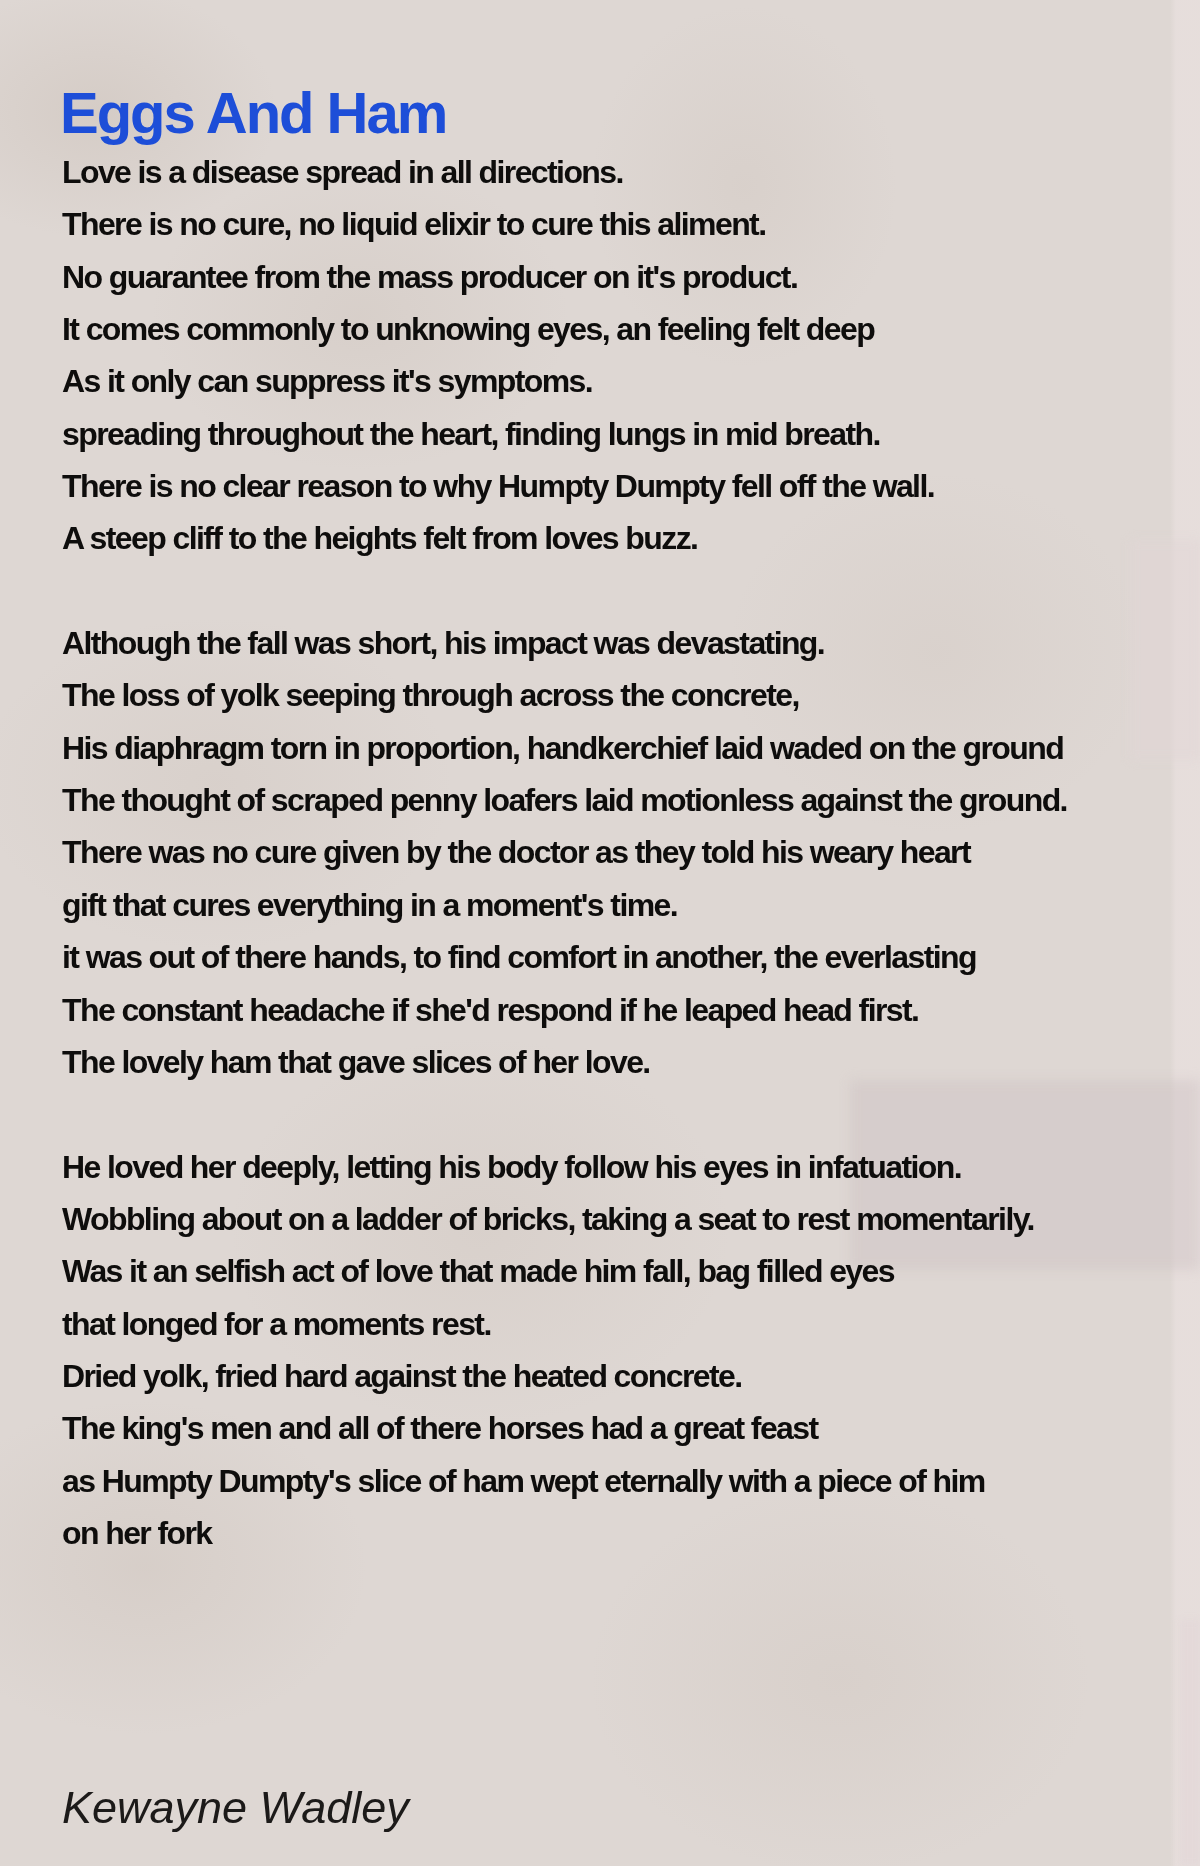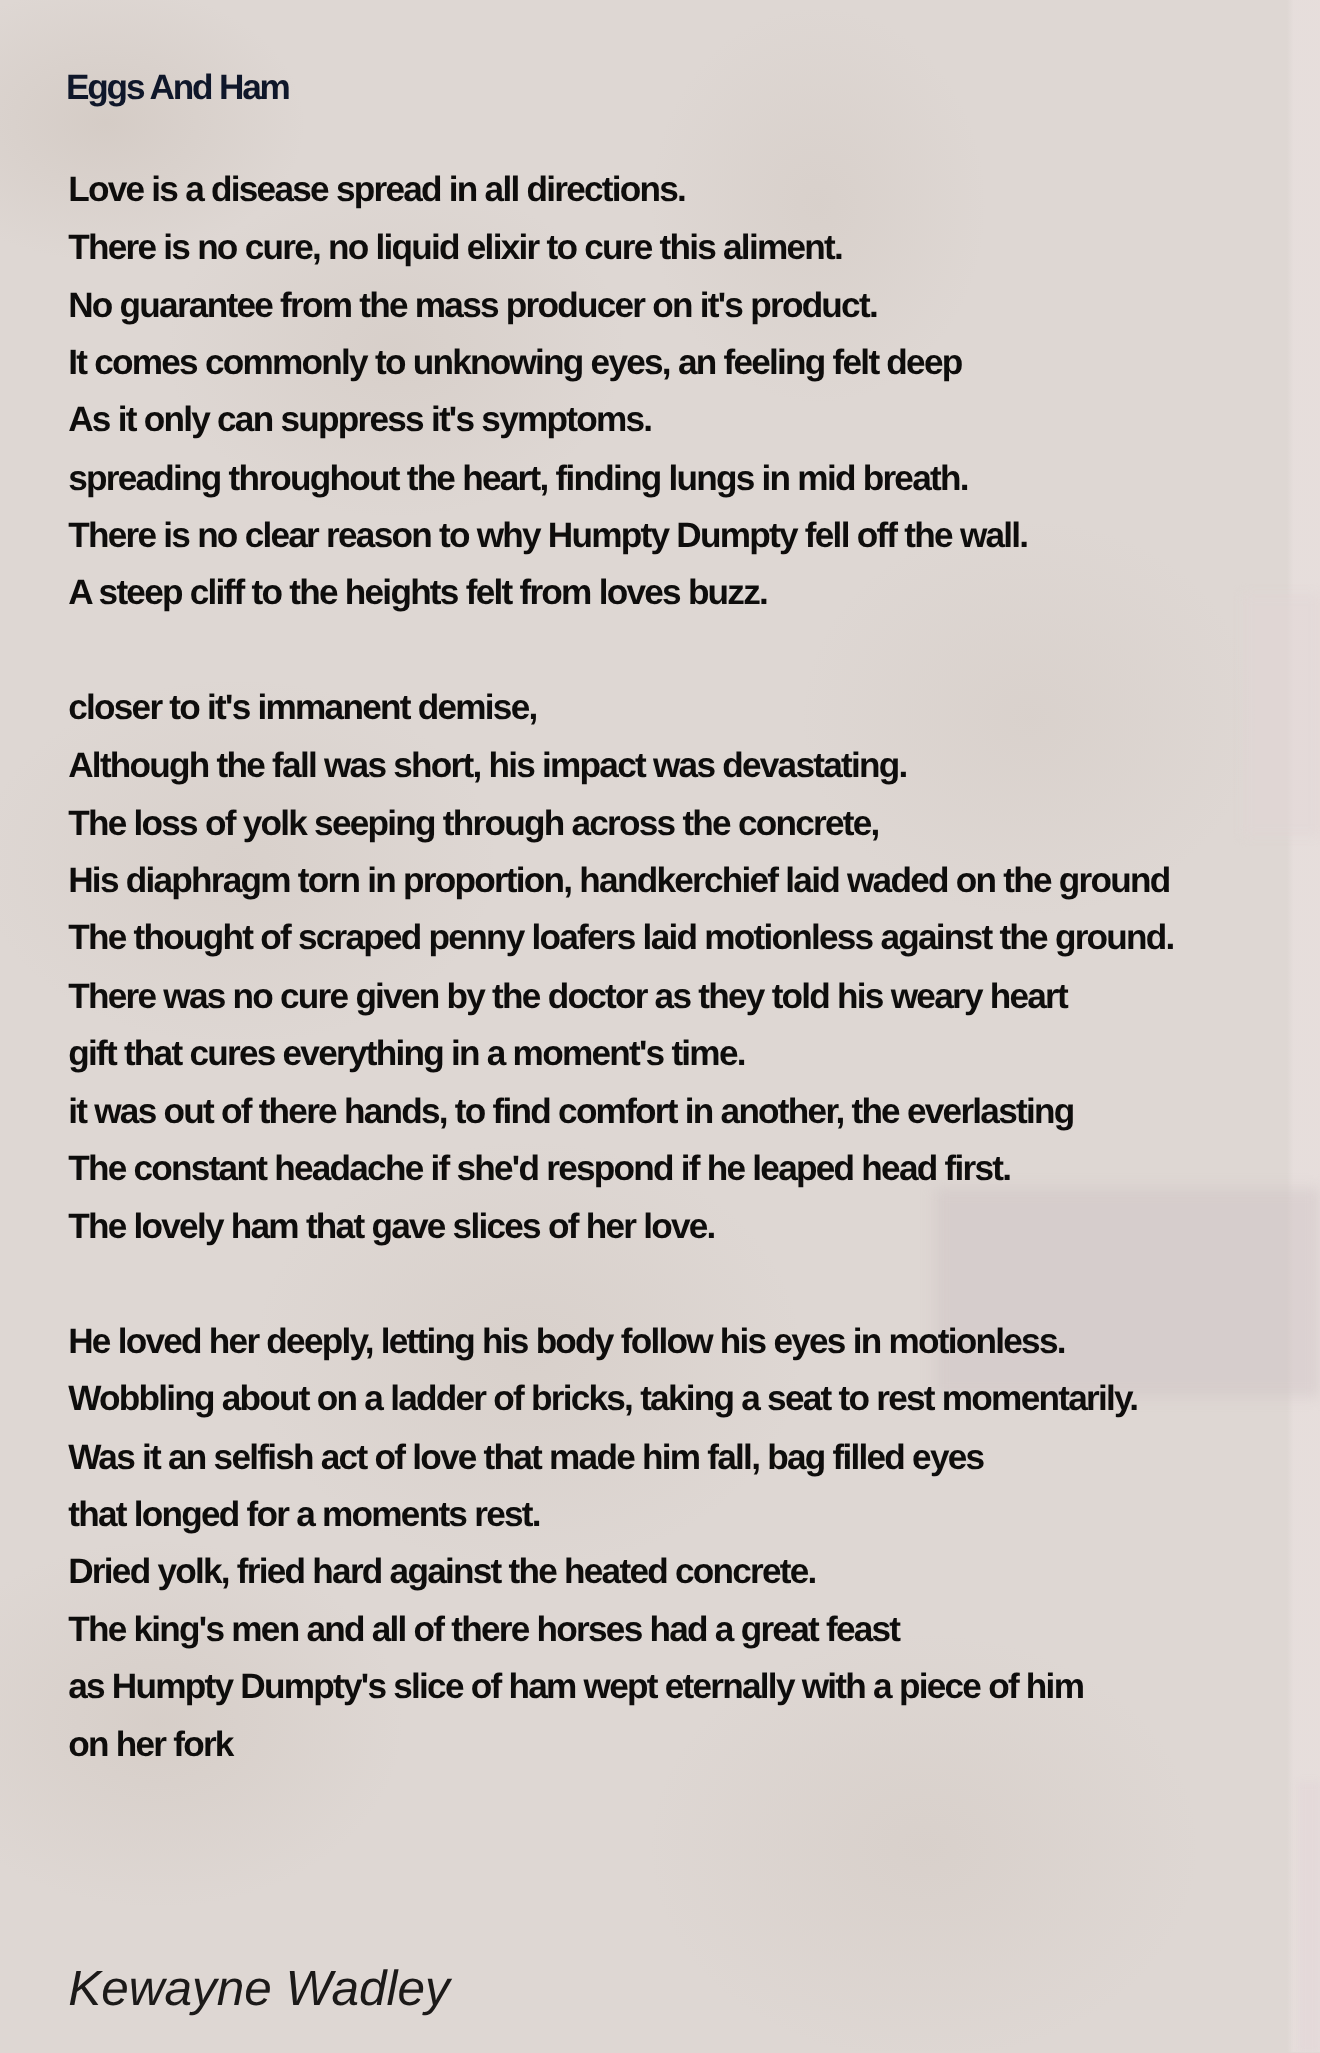--- a/index.html
+++ b/index.html
@@ -40,24 +40,24 @@
   }
   .patch-c {
     position: absolute; left: 1180px; top: 1620px; width: 20px; height: 246px;
     background: rgba(226,214,215,0.55); filter: blur(3px); pointer-events: none;
   }
 
   .title {
     position: absolute;
     left: 60px;
     top: 40px;
-    font-size: 32px;
+    font-size: 58px;
     font-weight: bold;
     letter-spacing: -2px;
-    color: #0f172a;
+    color: #1d4ed8;
     white-space: nowrap;
   }
 
   .poem {
     position: absolute;
     left: 62px;
     top: 146px;
     width: 1138px;
     color: #0e0d0c;
   }
@@ -99,34 +99,33 @@
   <div class="line">There is no cure, no liquid elixir to cure this aliment.</div>
   <div class="line">No guarantee from the mass producer on it's product.</div>
   <div class="line">It comes commonly to unknowing eyes, an feeling felt deep</div>
   <div class="line">As it only can suppress it's symptoms.</div>
   <div class="line">spreading throughout the heart, finding lungs in mid breath.</div>
   <div class="line">There is no clear reason to why Humpty Dumpty fell off the wall.</div>
   <div class="line">A steep cliff to the heights felt from loves buzz.</div>
 
   <div class="gap"></div>
 
-  <div class="line">closer to it's immanent demise,</div>
   <div class="line">Although the fall was short, his impact was devastating.</div>
   <div class="line">The loss of yolk seeping through across the concrete,</div>
   <div class="line">His diaphragm torn in proportion, handkerchief laid waded on the ground</div>
   <div class="line">The thought of scraped penny loafers laid motionless against the ground.</div>
   <div class="line">There was no cure given by the doctor as they told his weary heart</div>
   <div class="line">gift that cures everything in a moment's time.</div>
   <div class="line">it was out of there hands, to find comfort in another, the everlasting</div>
   <div class="line">The constant headache if she'd respond if he leaped head first.</div>
   <div class="line">The lovely ham that gave slices of her love.</div>
 
   <div class="gap"></div>
 
-  <div class="line">He loved her deeply, letting his body follow his eyes in motionless.</div>
+  <div class="line">He loved her deeply, letting his body follow his eyes in infatuation.</div>
   <div class="line">Wobbling about on a ladder of bricks, taking a seat to rest momentarily.</div>
   <div class="line">Was it an selfish act of love that made him fall, bag filled eyes</div>
   <div class="line">that longed for a moments rest.</div>
   <div class="line">Dried yolk, fried hard against the heated concrete.</div>
   <div class="line">The king's men and all of there horses had a great feast</div>
   <div class="line">as Humpty Dumpty's slice of ham wept eternally with a piece of him</div>
   <div class="line">on her fork</div>
 </div>
 
 <div class="author">Kewayne Wadley</div>

